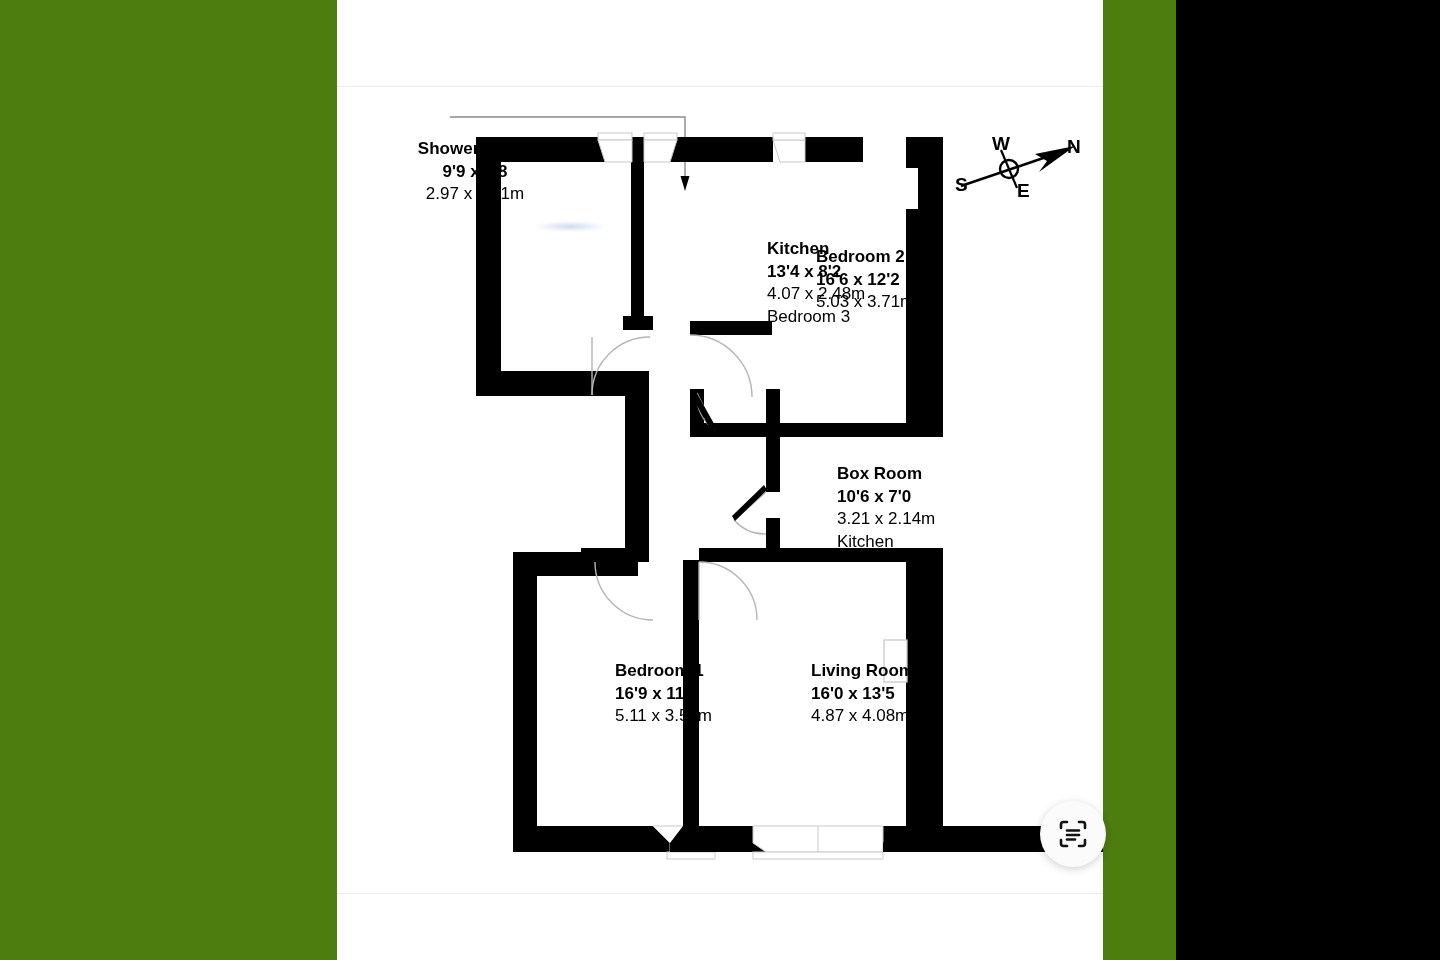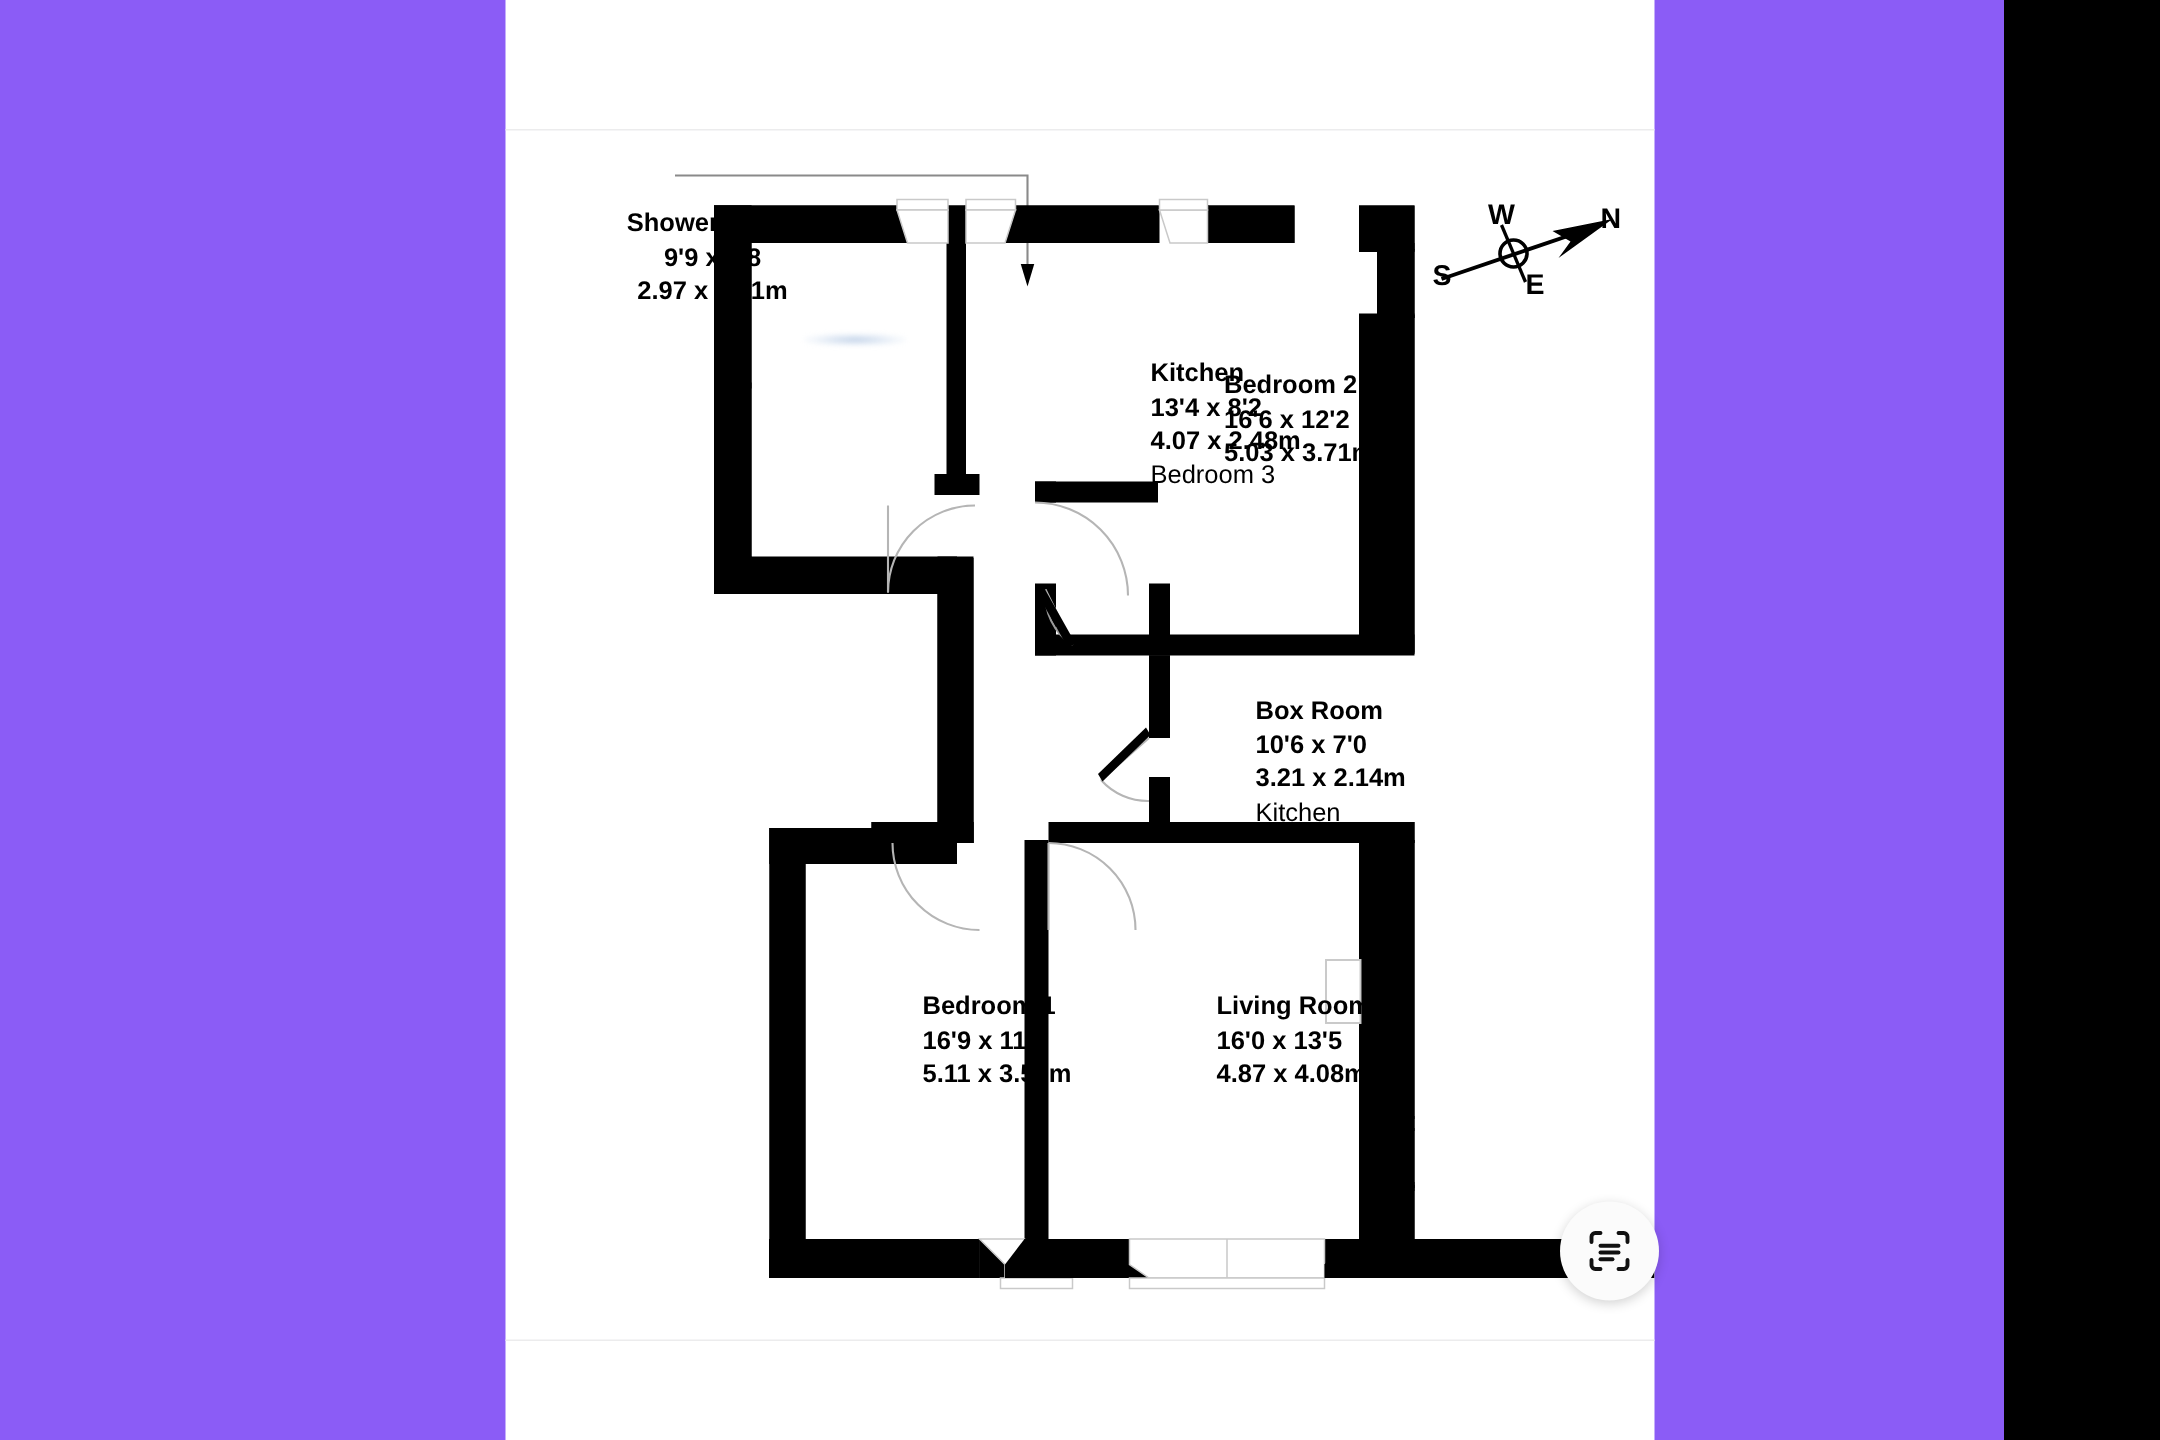--- a/index.html
+++ b/index.html
@@ -8,23 +8,23 @@
     padding: 0;
     background: #000000;
     width: 1440px;
     height: 960px;
     overflow: hidden;
     font-family: "Liberation Sans", sans-serif;
   }
 
   #viewport {
     position: relative;
-    width: 1336px;
+    width: 1176px;
     height: 960px;
-    background: #8b5cf6;
+    background: #4d7c0f;
   }
 
   
   #page {
     position: absolute;
     left: 337px;
     top: 0px;
     width: 766px;
     height: 960px;
     background: #ffffff;
@@ -63,21 +63,21 @@
     font-weight: bold;
     font-size: 17px;
     display: block;
   }
   .room-label .rl-imp {
     font-weight: bold;
     font-size: 17px;
     display: block;
   }
   .room-label .rl-met {
-    font-weight: bold;
+    font-weight: normal;
     font-size: 17px;
     display: block;
   }
   .room-label .rl-alt {
     font-weight: normal;
     font-size: 17px;
     display: block;
   }
 
   

